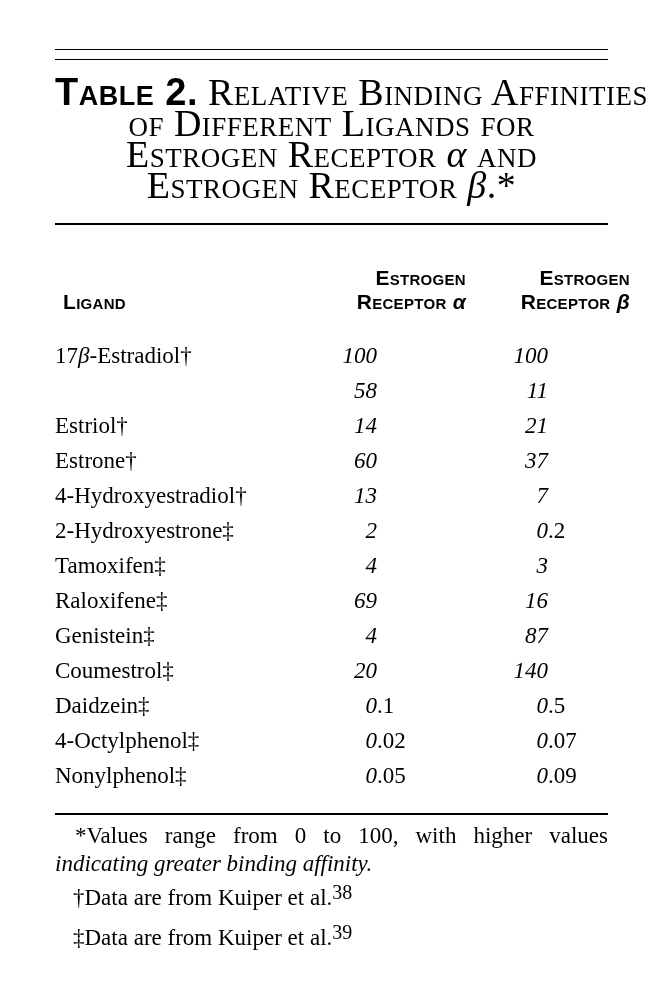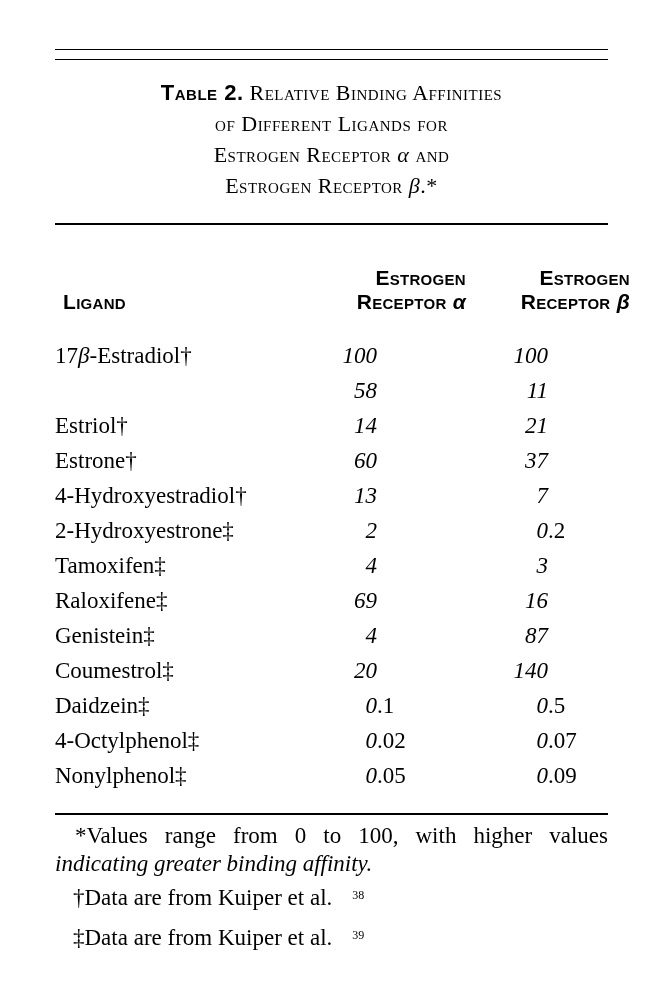--- a/index.html
+++ b/index.html
@@ -14,21 +14,21 @@
   .rule { position:absolute; left:55px; width:553px; background:#000000; }
   .rule-top-1 { top:48.5px; height:1.6px; }
   .rule-top-2 { top:58.5px; height:1.6px; }
   .rule-mid   { top:223px;  height:1.9px; }
   .rule-bot   { top:813px;  height:1.6px; }
 
   
   .title {
     position:absolute; left:55px; top:76.8px; width:553px;
     text-align:center;
-    font-size:22px; line-height:31px;
+    font-size:38px; line-height:31px;
     letter-spacing:0.5px;
   }
   .title-line { white-space:nowrap; }
   .sc { font-variant:small-caps; }
   .tlabel {
     font-family:"Liberation Sans", sans-serif;
     font-weight:bold;
     font-variant:small-caps;
   }
   .gk { font-style:italic; font-variant:normal; }
@@ -58,21 +58,21 @@
   .fp { flex:1 1 50%; text-align:left; }
 
   
   .footnotes { position:absolute; left:55px; width:553px; font-size:23px; }
   .fn-star { top:822px; position:absolute; width:553px; line-height:28px; }
   .fn-line-just { text-indent:20px; text-align:justify; text-align-last:justify; }
   .fn-line { text-align:left;font-style:italic; }
   .fn-note { position:absolute; width:553px; line-height:28px; padding-left:18px; box-sizing:border-box; }
   .fn-dagger  { top:884px; }
   .fn-ddagger { top:924px; }
-  .ref-sup { font-size:12px; vertical-align:6px; line-height:0;margin-left:20px; }
+  .ref-sup { font-size:20px; vertical-align:6px; line-height:0; }
 </style>
 </head>
 <body>
 
 <div class="page">
 
   <div class="rule rule-top-1"></div>
   <div class="rule rule-top-2"></div>
 
   <div class="title">

